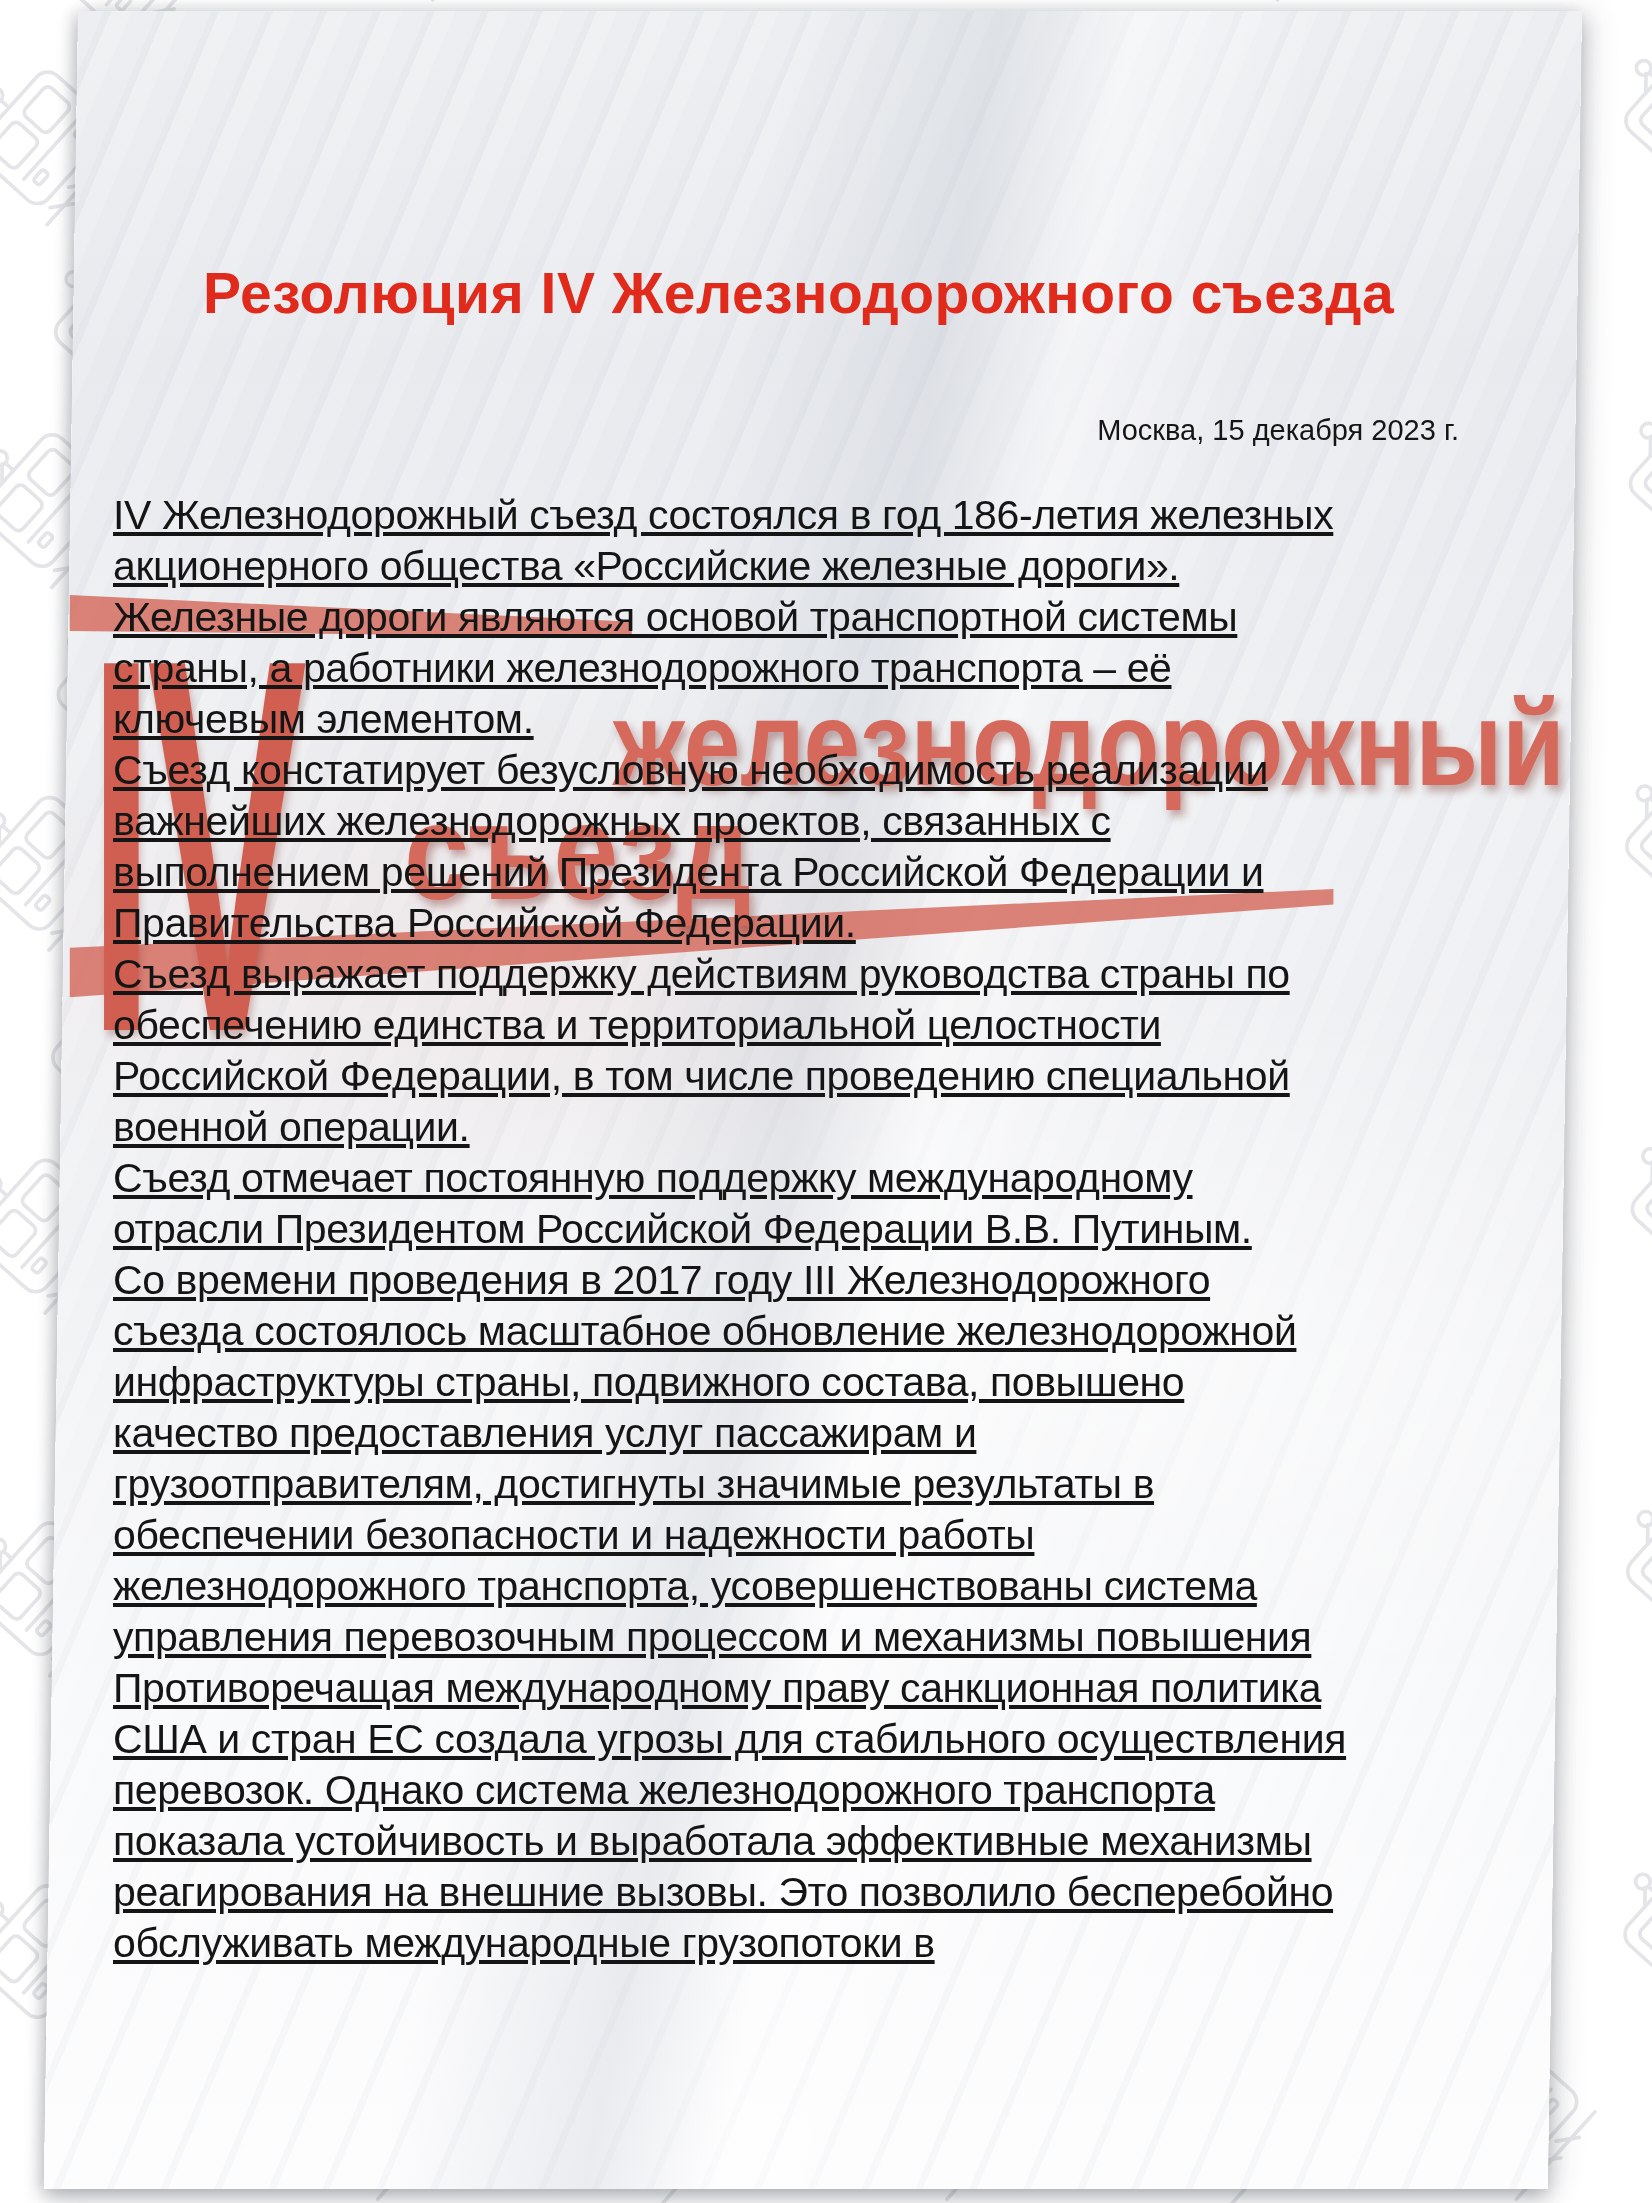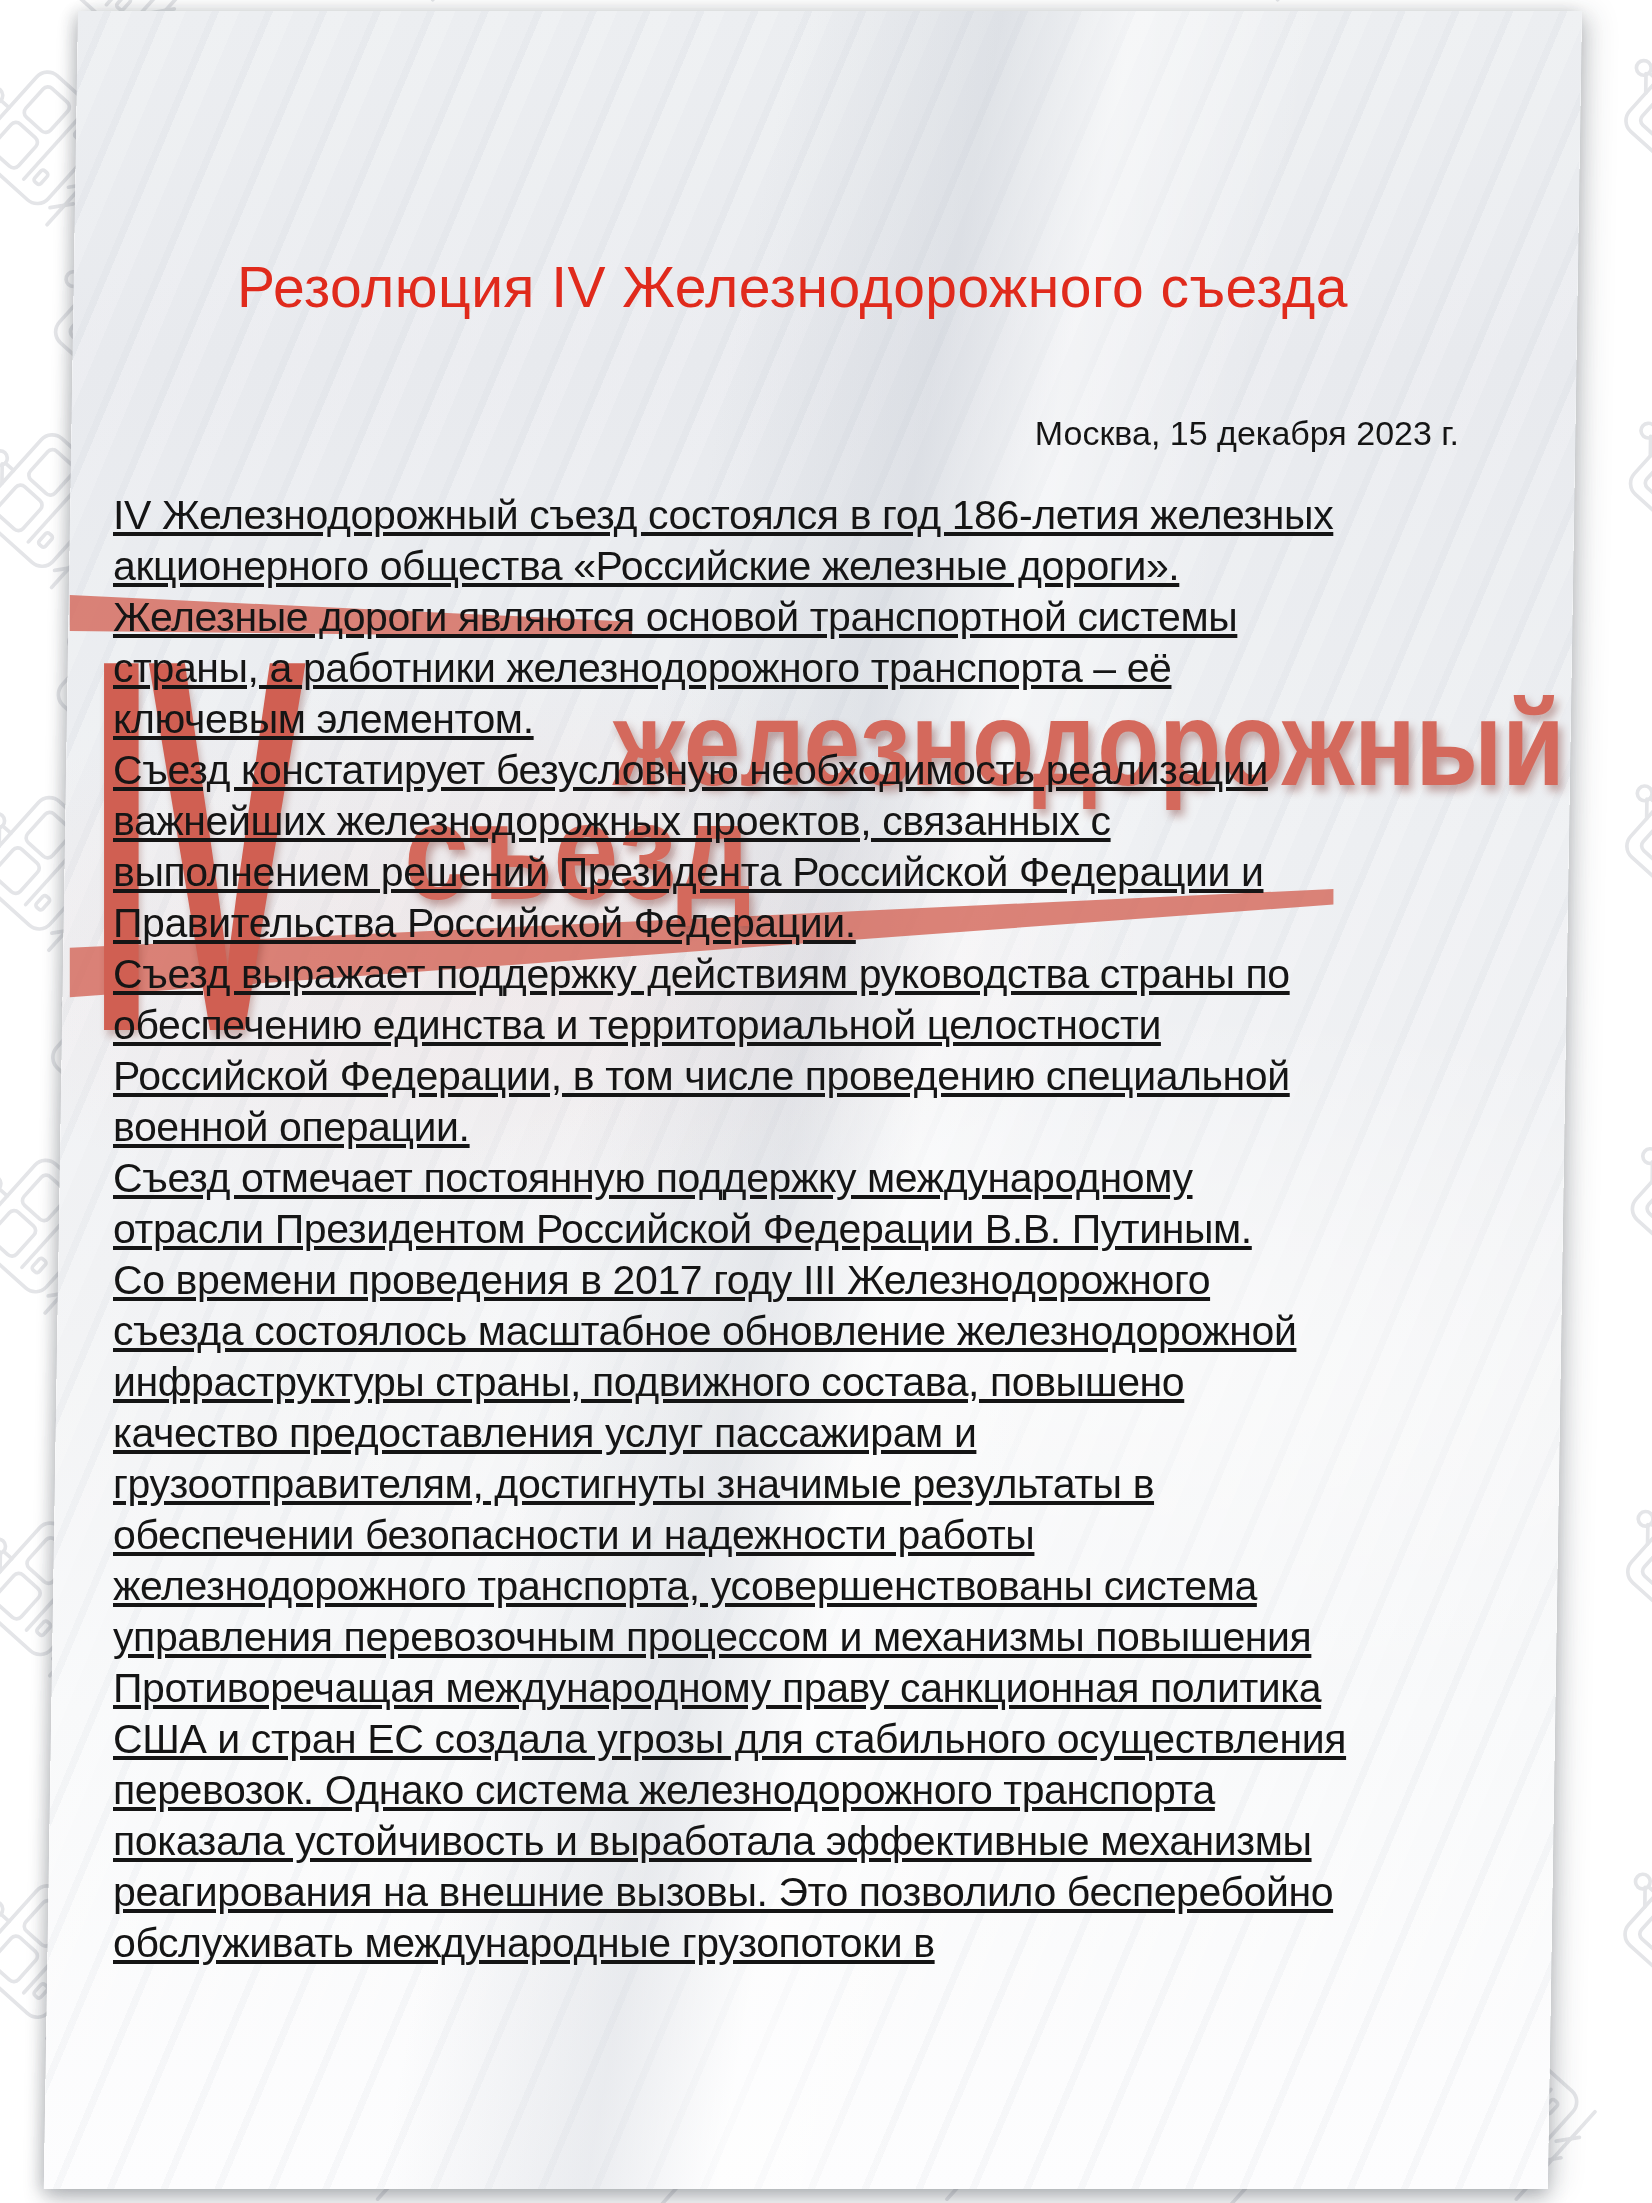--- a/index.html
+++ b/index.html
@@ -55,30 +55,30 @@
     position:absolute;left:404px;top:782px;
     font-size:138px;line-height:1;font-weight:bold;white-space:nowrap;
     color:var(--salmon);
     transform:scaleX(0.85);transform-origin:left top;
     text-shadow:4.6px 5.5px 9.2px rgba(120,45,38,.40);
   }
 
   
   .content{position:absolute;inset:0;color:var(--ink);}
   .doc-title{
-    position:absolute;left:118px;top:249px;width:1341px;margin:4px;
+    position:absolute;left:118px;top:249px;width:1341px;margin:10px;
     text-align:center;
-    font-size:57px;line-height:1.2;font-weight:normal;
+    font-size:57px;line-height:1.2;font-weight:bold;
     color:var(--title-red);
     letter-spacing:0.5px;
   }
   .dateline{
     position:absolute;left:118px;top:413px;width:1341px;
     text-align:right;
-    font-size:34px;line-height:1.2;
+    font-size:29px;line-height:1.2;
   }
   .body-text{
     position:absolute;left:113px;top:490px;width:1377px;
     font-size:41px;line-height:51px;
     letter-spacing:-0.4px;
     text-decoration:underline;
   }
   .body-text .line{white-space:nowrap;}
 </style>
 </head>

